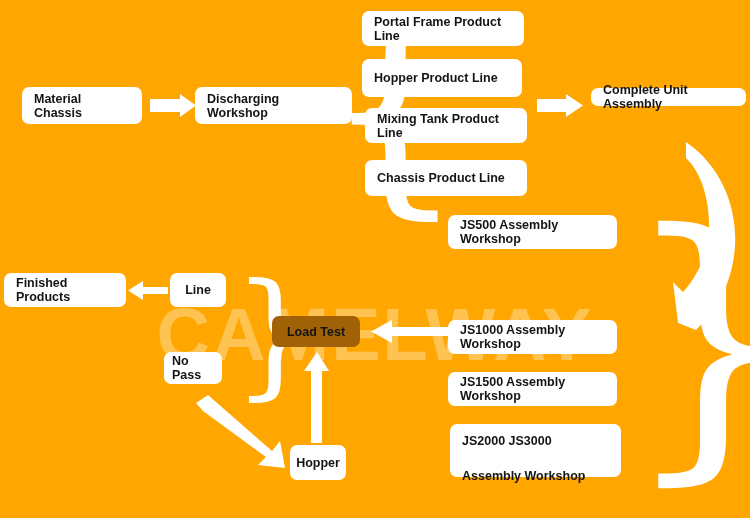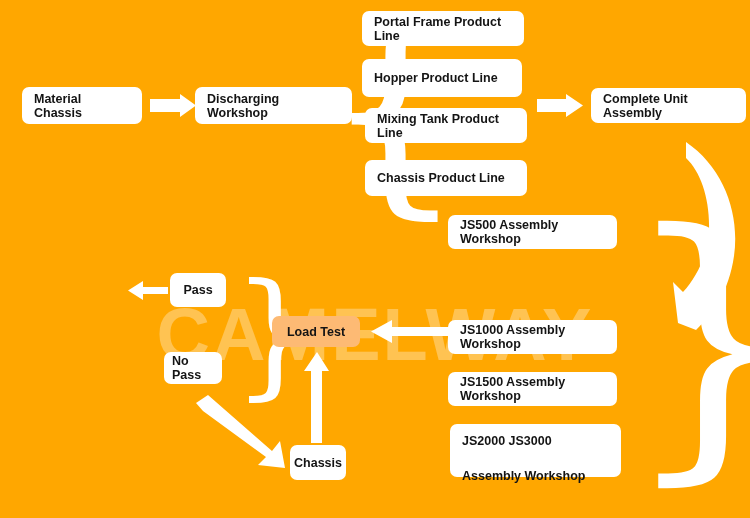--- a/index.html
+++ b/index.html
@@ -161,21 +161,21 @@
   </div>
 
   <div class="node" style="left: 365px; top: 108px; width: 162px; height: 35px; background: rgb(255, 255, 255); color: rgb(20, 20, 20);">
     <span>Mixing Tank Product Line</span>
   </div>
 
   <div class="node" style="left: 365px; top: 160px; width: 162px; height: 36px; background: rgb(255, 255, 255); color: rgb(20, 20, 20);">
     <span>Chassis Product Line</span>
   </div>
 
-  <div class="node" style="left: 591px; top: 88px; width: 155px; height: 35px; background: rgb(255, 255, 255); color: rgb(20, 20, 20);">
+  <div class="node" style="left: 591px; top: 88px; width: 155px; height: 18px; background: rgb(255, 255, 255); color: rgb(20, 20, 20);">
     <span>Complete Unit Assembly</span>
   </div>
 
   <div class="node" style="left: 448px; top: 215px; width: 169px; height: 34px; background: rgb(255, 255, 255); color: rgb(20, 20, 20); justify-content: center;">
     <span>JS500 Assembly Workshop</span>
   </div>
 
 
   <div class="node" style="left: 448px; top: 320px; width: 169px; height: 34px; background: rgb(255, 255, 255); color: rgb(20, 20, 20);">
     <span>JS1000 Assembly Workshop</span>
@@ -183,30 +183,33 @@
 
   <div class="node" style="left: 448px; top: 372px; width: 169px; height: 34px; background: rgb(255, 255, 255); color: rgb(20, 20, 20);">
     <span>JS1500 Assembly Workshop</span>
   </div>
 
   <div class="node two-line" style="left: 450px; top: 424px; width: 171px; height: 53px; background: rgb(255, 255, 255); color: rgb(20, 20, 20);">
     <span class="ln ln1">JS2000    JS3000</span>
     <span class="ln ln2">Assembly Workshop</span>
   </div>
 
-  <div class="node centered" style="left: 272px; top: 316px; width: 88px; height: 31px; background: #fdba74; color: rgb(20, 20, 20); text-align: center;">
+  <div class="node centered" style="left: 272px; top: 316px; width: 88px; height: 31px; background: #a16207; color: rgb(20, 20, 20); text-align: center;">
     <span>Load Test</span>
   </div>
 
   <div class="node centered" style="left: 170px; top: 273px; width: 56px; height: 34px; background: rgb(255, 255, 255); color: rgb(20, 20, 20);">
-    <span>Pass</span>
+    <span>Line</span>
   </div>
 
   <div class="node centered" style="left: 164px; top: 352px; width: 58px; height: 32px; background: rgb(255, 255, 255); color: rgb(20, 20, 20);">
     <span>No Pass</span>
   </div>
 
+  <div class="node" style="left: 4px; top: 273px; width: 122px; height: 34px; background: rgb(255, 255, 255); color: rgb(20, 20, 20);">
+    <span>Finished Products</span>
+  </div>
 
   <div class="node centered" style="left: 290px; top: 445px; width: 56px; height: 35px; background: rgb(255, 255, 255); color: rgb(20, 20, 20);">
-    <span>Chassis</span>
+    <span>Hopper</span>
   </div>
 
 </div>
 
 </body></html>

